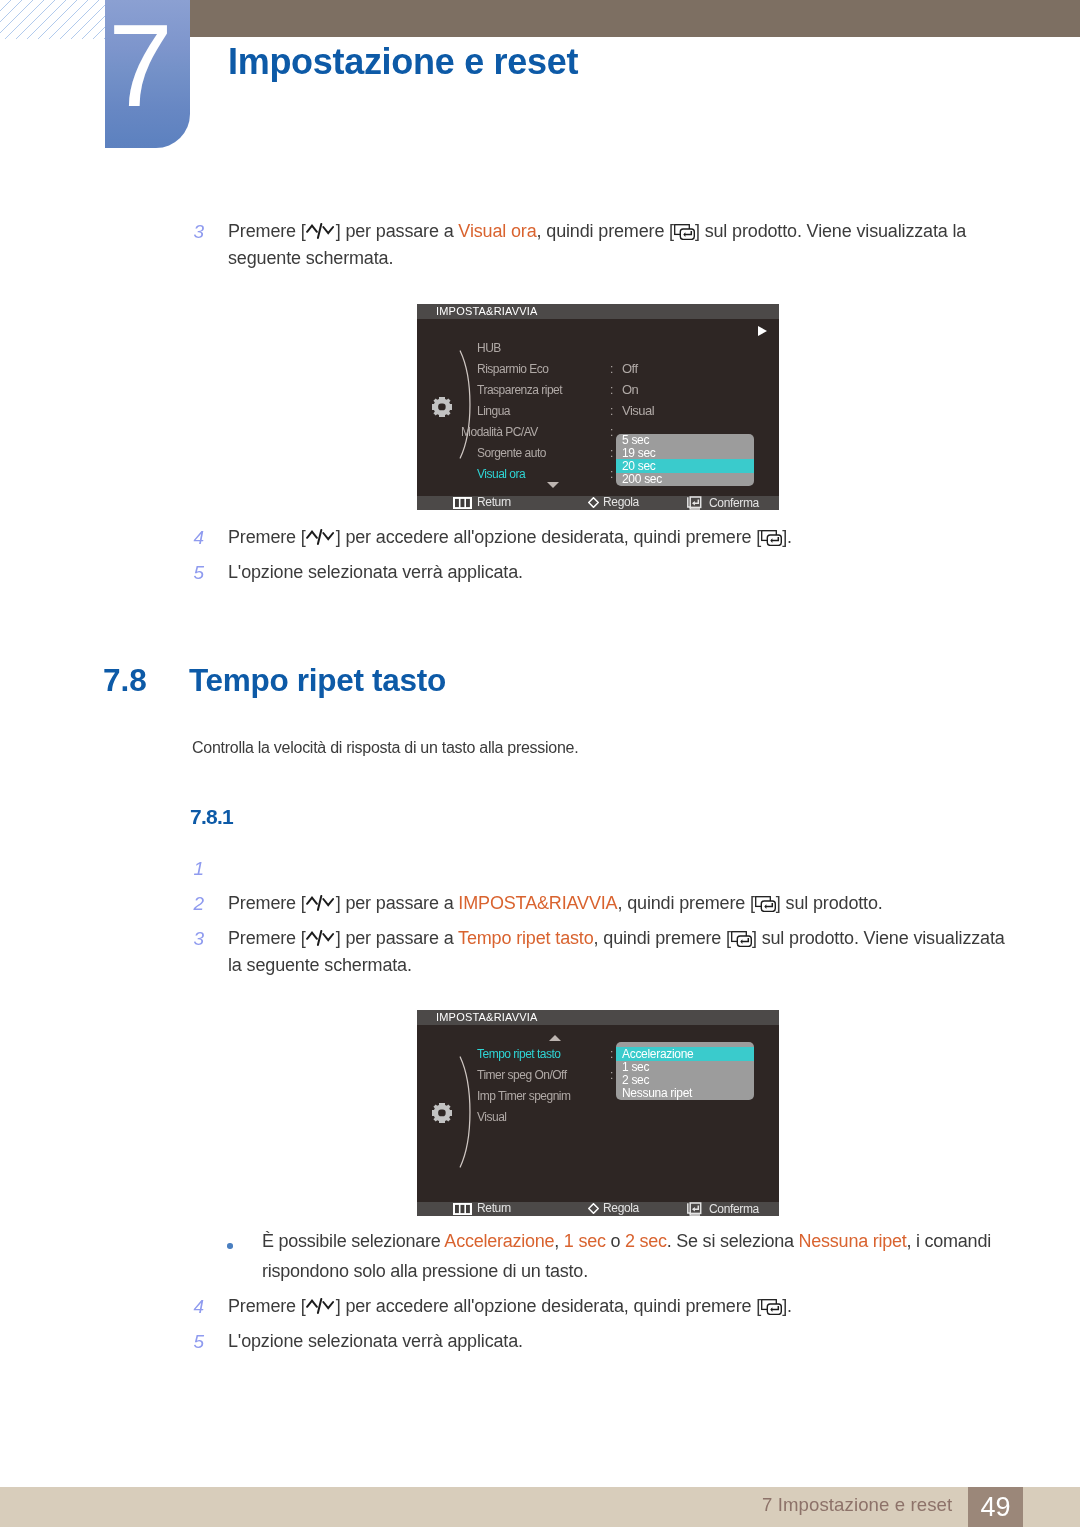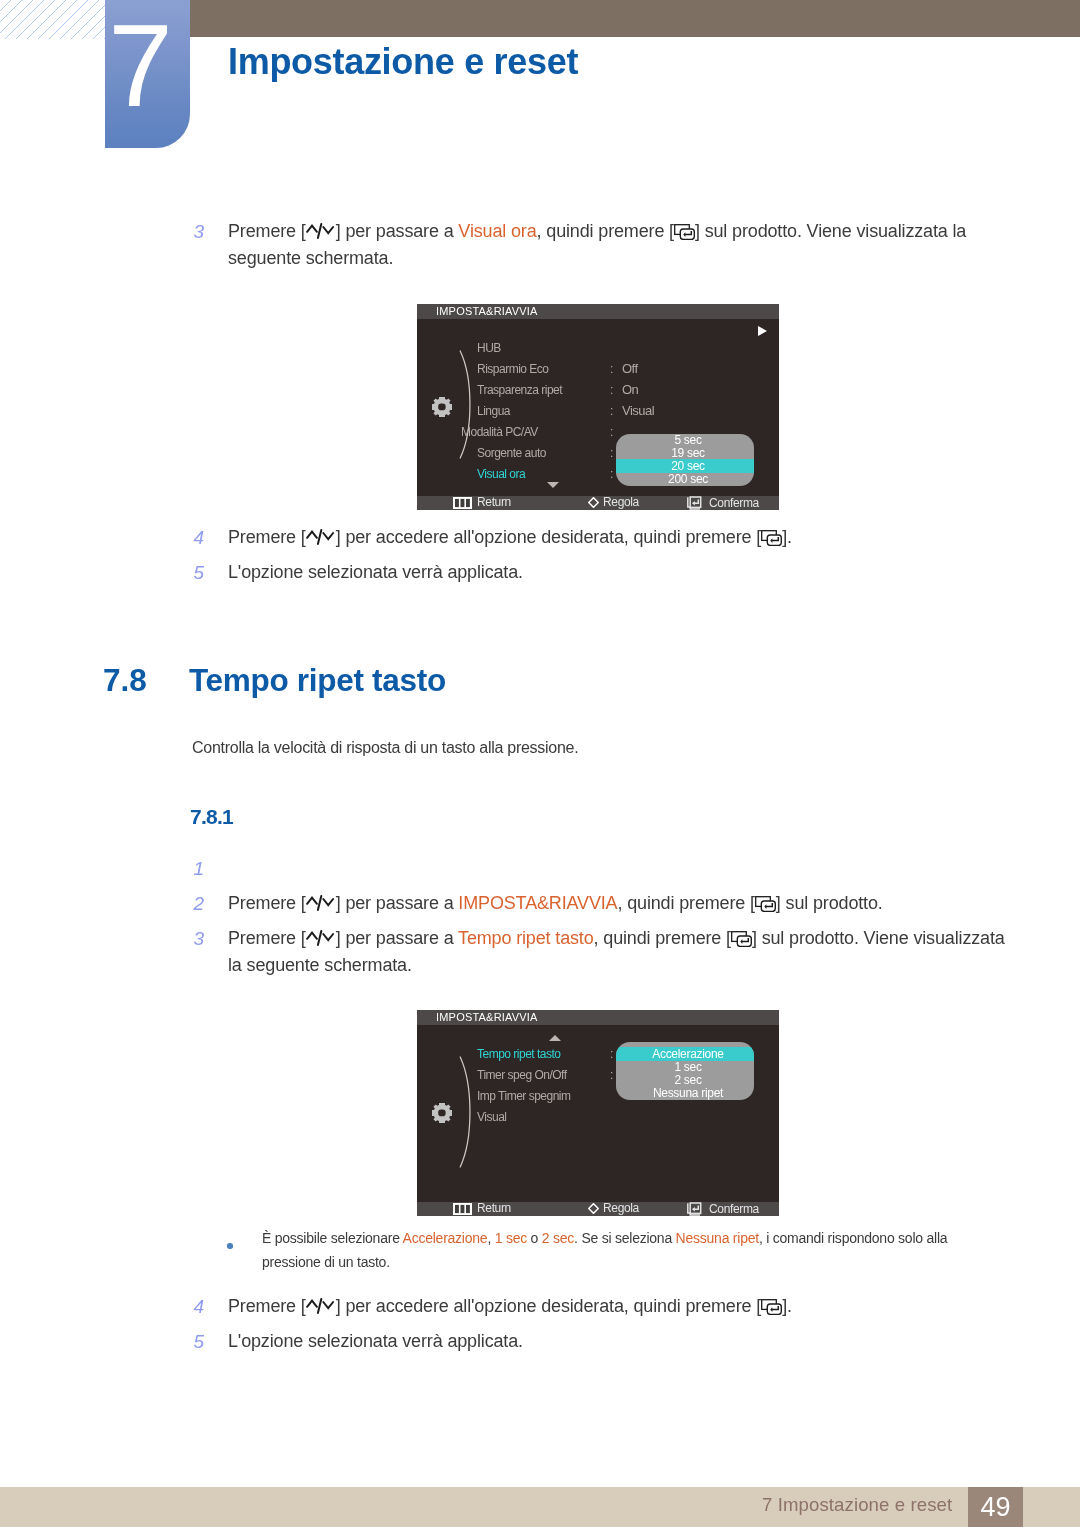--- a/index.html
+++ b/index.html
@@ -34,35 +34,35 @@
   .h2ttl{position:absolute;left:189px;top:660px;font-size:31.5px;font-weight:700;
      color:#0d5aa7;line-height:40px;letter-spacing:-0.3px;}
   .intro{position:absolute;left:192px;top:734px;font-size:16px;color:#3b3b3b;
      line-height:27px;letter-spacing:-0.27px;}
   .h3num{position:absolute;left:190px;top:803px;font-size:21px;font-weight:700;
      color:#0d5aa7;line-height:28px;letter-spacing:-0.75px;}
   .h3ttl{position:absolute;left:261px;top:803px;font-size:21px;font-weight:700;
      color:#0d5aa7;line-height:28px;letter-spacing:0.05px;}
   .bul-dot{position:absolute;left:227px;width:5.5px;height:5.5px;border-radius:50%;
      background:#4a7fc0;margin-top:17px;}
-  .bul-txt{position:absolute;left:262px;width:740px;font-size:14px;color:#3b3b3b;
-     line-height:24px;letter-spacing:-0.24px;}
+  .bul-txt{position:absolute;left:262px;width:740px;font-size:18px;color:#3b3b3b;
+     line-height:30px;letter-spacing:-0.24px;}
 
   
   .osd{position:absolute;width:362px;height:206px;background:#2e2624;overflow:hidden;}
   .osd-title{position:absolute;left:0;top:0;width:362px;height:15px;background:#4c4948;}
   .osd-title span{position:absolute;left:19px;top:1px;font-size:11px;color:#fff;
       letter-spacing:0.2px;line-height:13px;}
   .osd-bottom{position:absolute;left:0;top:192px;width:362px;height:14px;background:#4c4948;}
   .osd-bottom .bitem{position:absolute;font-size:12px;color:#e4e4e4;line-height:13px;letter-spacing:-0.35px;}
   .osd-row{position:absolute;font-size:12px;color:#b0a9a6;line-height:12px;white-space:nowrap;letter-spacing:-0.5px;}
   .osd-row.sel{color:#2fd4d4;}
   .osd-colon{position:absolute;font-size:12px;color:#b0a9a6;line-height:12px;}
   .osd-val{position:absolute;font-size:13px;color:#b0a9a6;line-height:12px;letter-spacing:-0.5px;}
-  .popup{position:absolute;background:#9c9c9c;border-radius:14px;overflow:hidden;text-align:center;}
+  .popup{position:absolute;background:#9c9c9c;border-radius:5px;overflow:hidden;}
   .popup div{font-size:12px;color:#ffffff;line-height:13px;padding-left:6px;letter-spacing:-0.3px;padding-top:1px;margin-top:-1px;}
   .popup div.hl{background:#3acbcc;}
   .tri-right{position:absolute;width:0;height:0;border-left:9px solid #fff;
      border-top:5.5px solid transparent;border-bottom:5.5px solid transparent;}
   .tri-down{position:absolute;width:0;height:0;border-top:6.5px solid #bdb5b1;
      border-left:6px solid transparent;border-right:6px solid transparent;}
   .tri-up{position:absolute;width:0;height:0;border-bottom:6.5px solid #bdb5b1;
      border-left:6px solid transparent;border-right:6px solid transparent;}
   .osd-bottom .bitem{display:flex;align-items:center;}
   .osd-bottom .bico{display:inline-block;margin-right:5px;line-height:0;}

